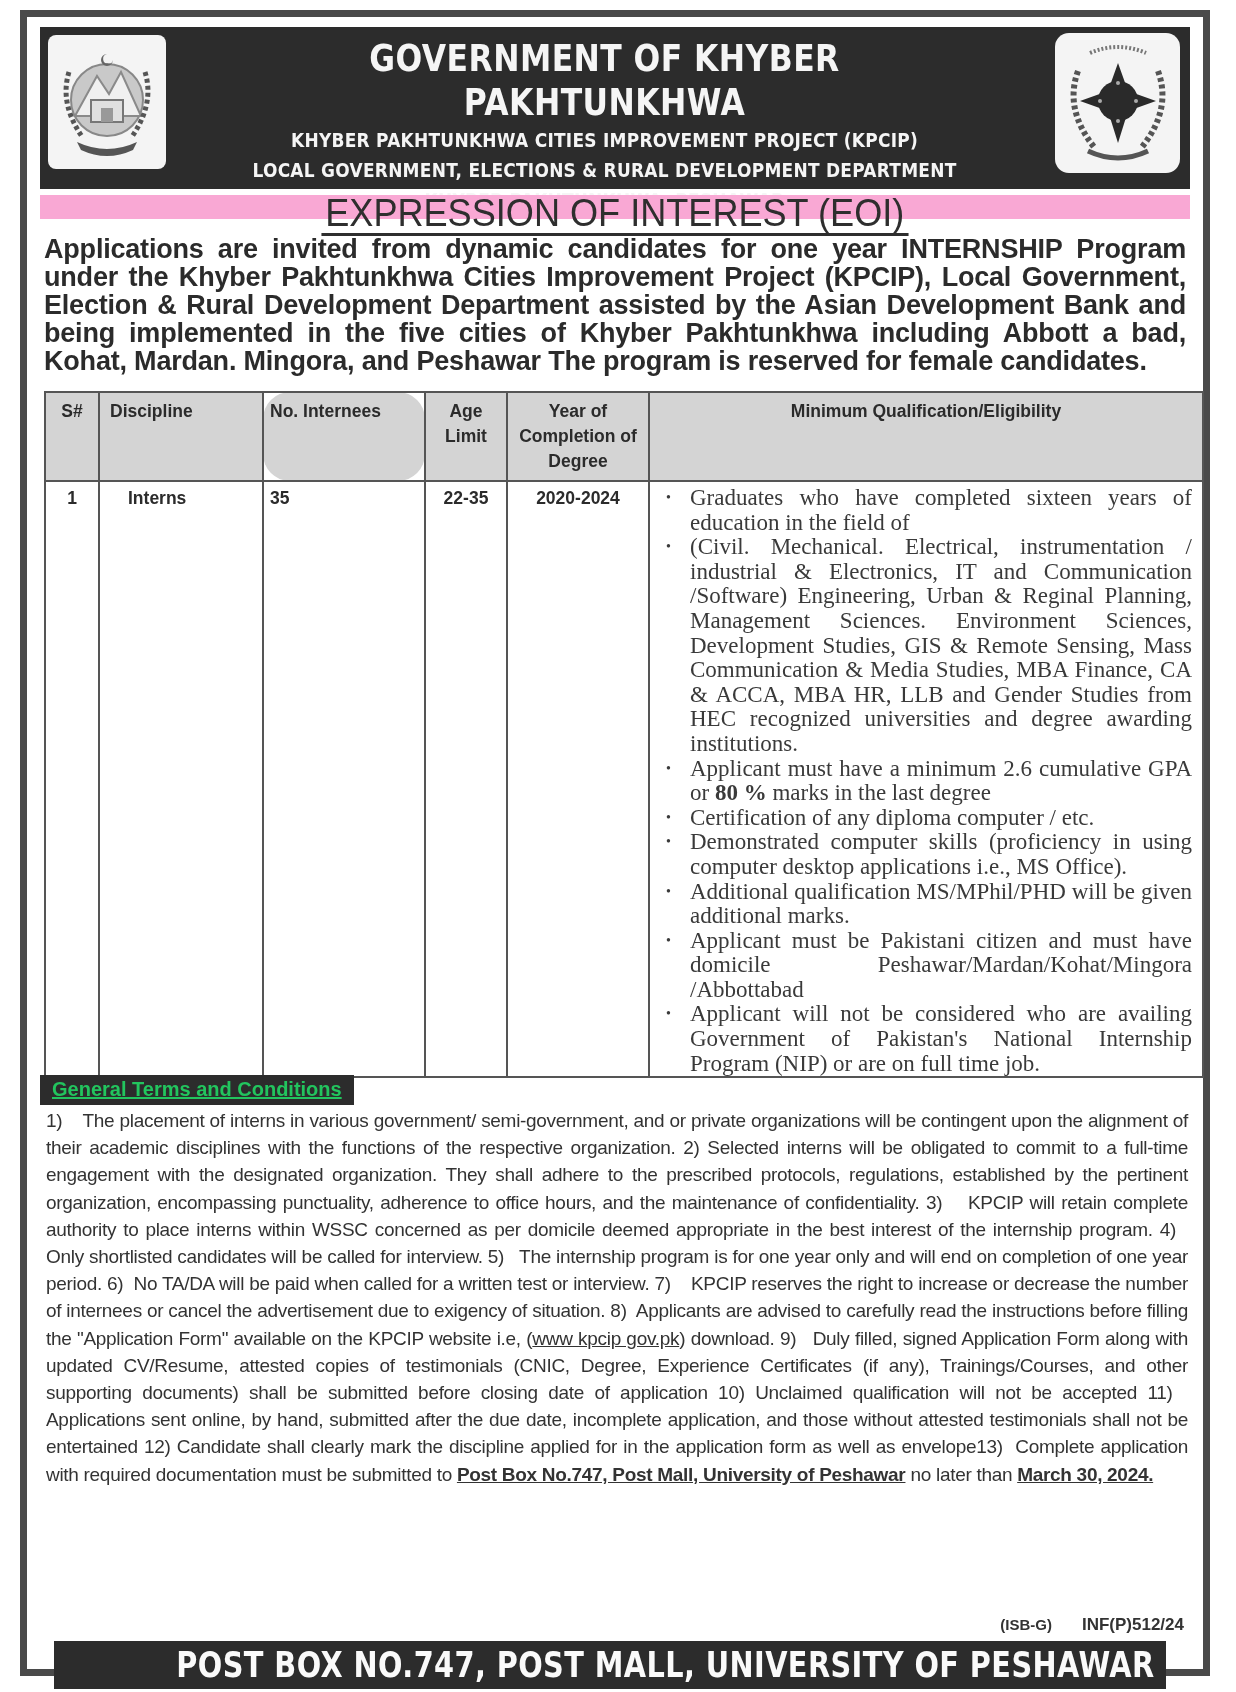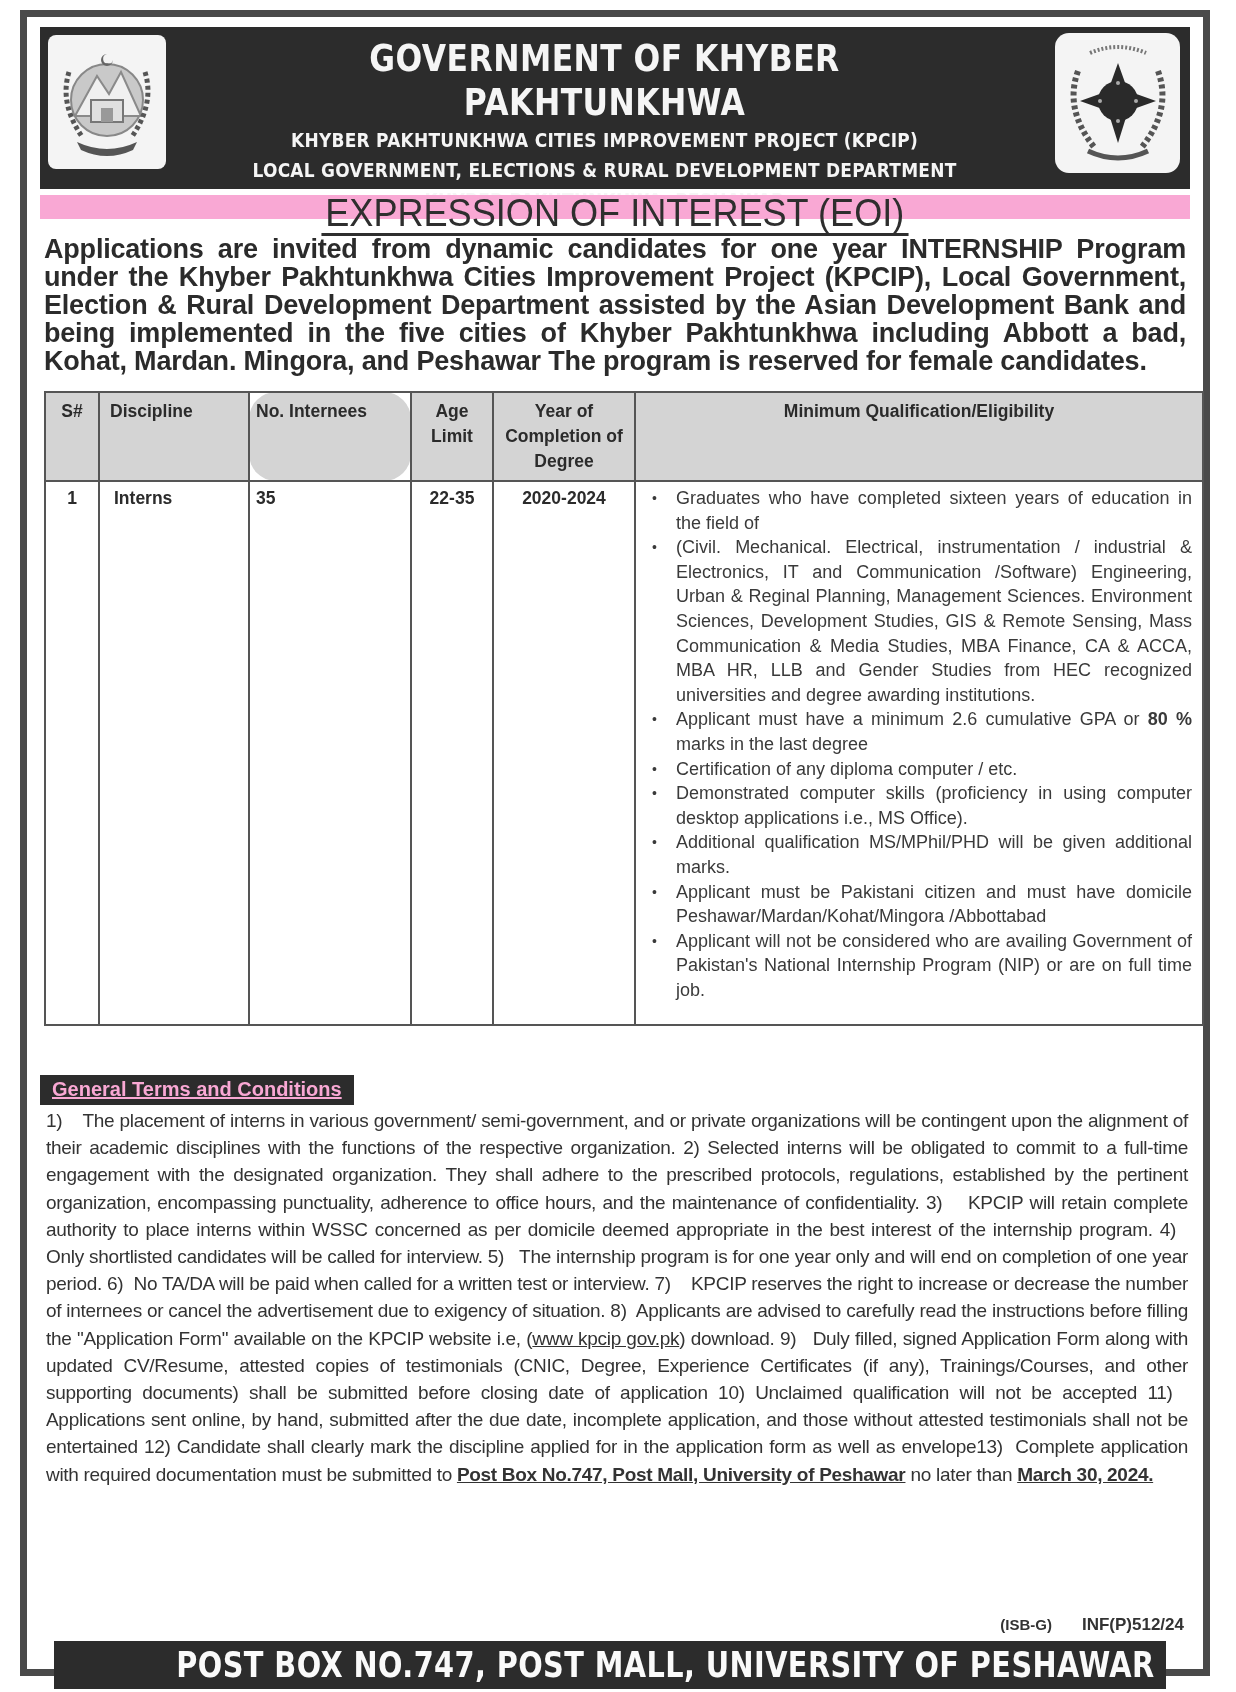--- a/index.html
+++ b/index.html
@@ -36,29 +36,29 @@
                     font-size:17.5px; color:#2b2b2b; }
   .eoi-table th, .eoi-table td { border:2px solid #555; vertical-align:top; }
   .eoi-table th { background:#d4d4d4; font-weight:bold; padding:6px 6px; line-height:25px; height:82px; box-sizing:border-box; }
   .eoi-table td { padding:6px 6px; font-weight:bold; height:530px; }
   .c-sn { width:40px; text-align:center; }
   .c-disc { width:128px; text-align:left; }
   .c-no { width:148px; text-align:left;border-radius:27px; }
   .c-age { width:68px; text-align:center; }
   .c-year { width:128px; text-align:center; }
   .c-min { text-align:center; }
-  td.c-disc { padding-left:14px; }
+  td.c-disc { padding-left:28px; }
   td.c-min { text-align:left; font-weight:normal; padding:4px 10px 0 10px; }
   ul.quals { margin:0; padding:0 0 0 30px; list-style:none; }
-  ul.quals li { position:relative; font-size:18px; line-height:24.6px; text-align:justify; color:#3a3a3a; }
+  ul.quals li { position:relative; font-size:23px; line-height:24.6px; text-align:justify; color:#3a3a3a;font-family:Liberation Serif, serif; }
   ul.quals li::before { content:"\2022"; position:absolute; left:-24px; top:0; font-size:14px; }
   .bold-inline { font-weight:bold; }
 
   
-  .terms-head { position:absolute; left:0; top:1048px; background:#2c2c2c; color:#f9a8d4; padding:0 12px 0 12px;
+  .terms-head { position:absolute; left:0; top:1048px; background:#2c2c2c; color:#22c55e; padding:0 12px 0 12px;
                 height:30px; line-height:28px; font-size:20px; font-weight:bold; }
   .terms-head span { text-decoration:underline; }
   .terms { position:absolute; left:6px; right:2px; top:1080px; font-size:19px; line-height:27.2px;
            text-align:justify; color:#333; letter-spacing:-0.3px; }
   .u-bold { font-weight:bold; text-decoration:underline; }
   .u { text-decoration:underline; }
 
   .refs { position:absolute; right:6px; top:1588px; font-size:15px; font-weight:bold; color:#333; }
   .refs span + span { margin-left:30px; font-size:17px; }
 

